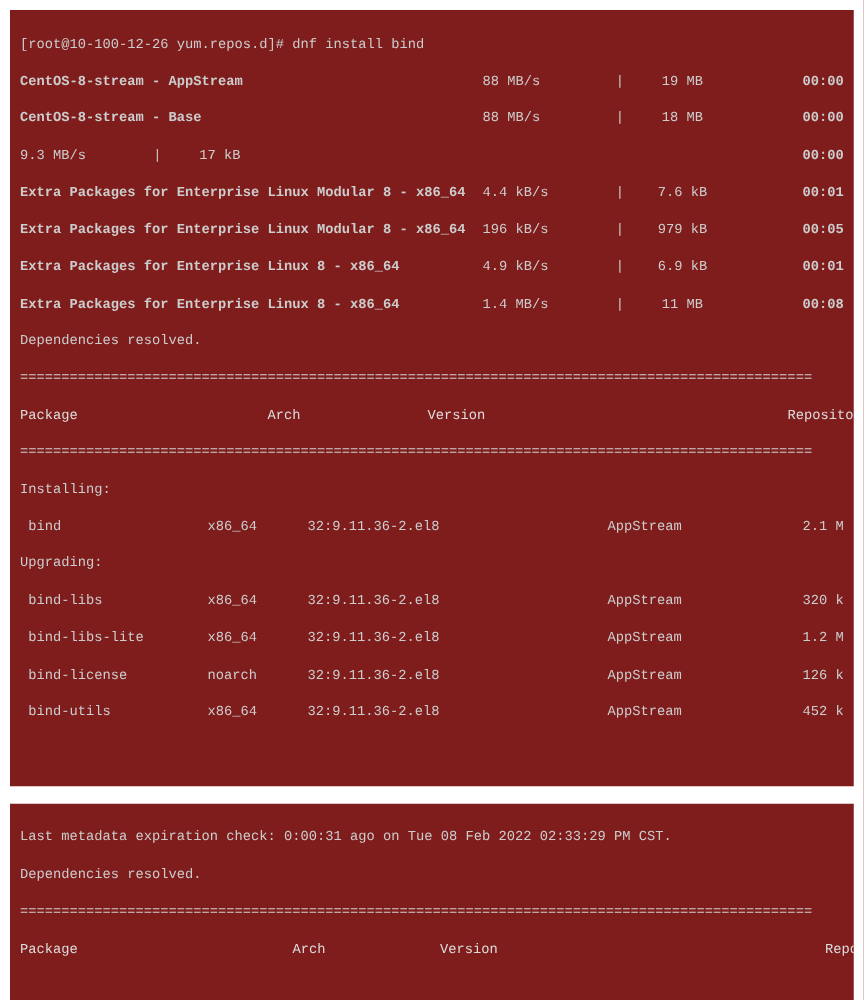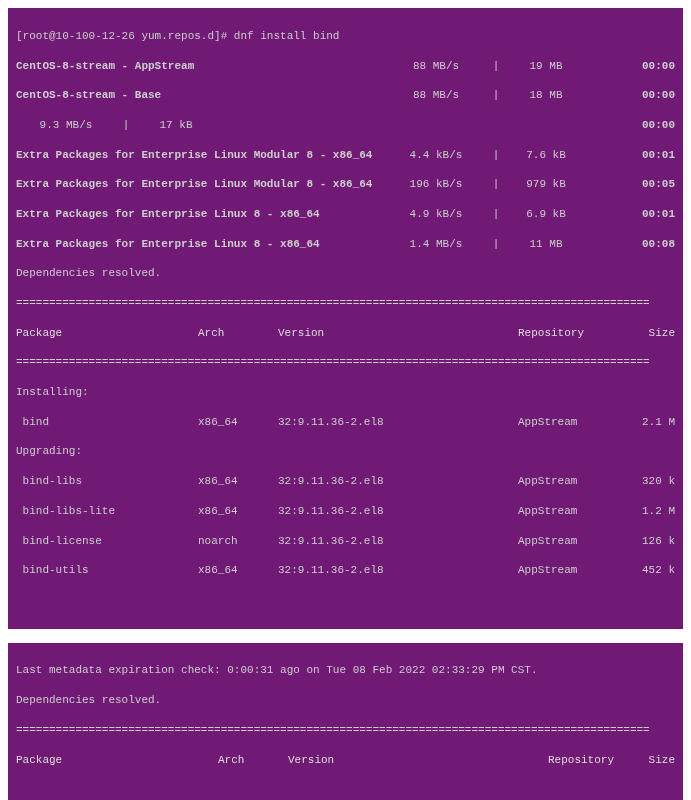--- a/index.html
+++ b/index.html
@@ -7,42 +7,42 @@
     padding: 8px;
     background: #fff;
     font-family: "Courier New", monospace;
     font-size: 11px;
     line-height: 1.35;
     color: #ccc;
     width: 691px;
     box-sizing: border-box;
   }
   .term {
-    background: #701a75;
+    background: #7f1d1d;
     padding: 6px 8px;
     margin-bottom: 14px;
     white-space: pre;
     overflow: hidden;
   }
-  .hdr { color: #ddd; }
+  .hdr { color: #ddd; gap: 48px; }
   .row { display: flex; }
   .c-pkg  { flex: 0 0 150px; }
-  .c-arch { flex: 0 0 80px; margin-left: 32px; }
+  .c-arch { flex: 0 0 80px; }
   .c-ver  { flex: 0 0 240px; }
   .c-repo { flex: 0 0 110px; }
   .c-size { flex: 1 0 auto; text-align: right; }
   
   .b2 .c-pkg  { flex: 0 0 170px; }
   .b2 .c-arch { flex: 0 0 70px; }
   .b2 .c-ver  { flex: 0 0 260px; }
   .b2 .c-repo { flex: 0 0 100px; }
   .b2 .c-size { flex: 1 0 auto; text-align: right; }
   .dl-row { display:flex; }
   .dl-name { flex: 0 0 370px; font-weight: bold; }
-  .dl-spd  { flex: 0 0 100px; text-align:center;}
+  .dl-spd  { flex: 0 0 100px; text-align:left;}
   .dl-bar  { flex: 0 0 20px; text-align:center;}
   .dl-sz   { flex: 0 0 80px; text-align:center;}
   .dl-eta  { flex: 1 0 auto; text-align:right;font-weight:bold;}
   .rule { overflow:hidden; white-space:nowrap; color:#ccc;}
 </style>
 </head>
 <body>
 
 <div class="term">
 <div>[root@10-100-12-26 yum.repos.d]# dnf install bind</div>

